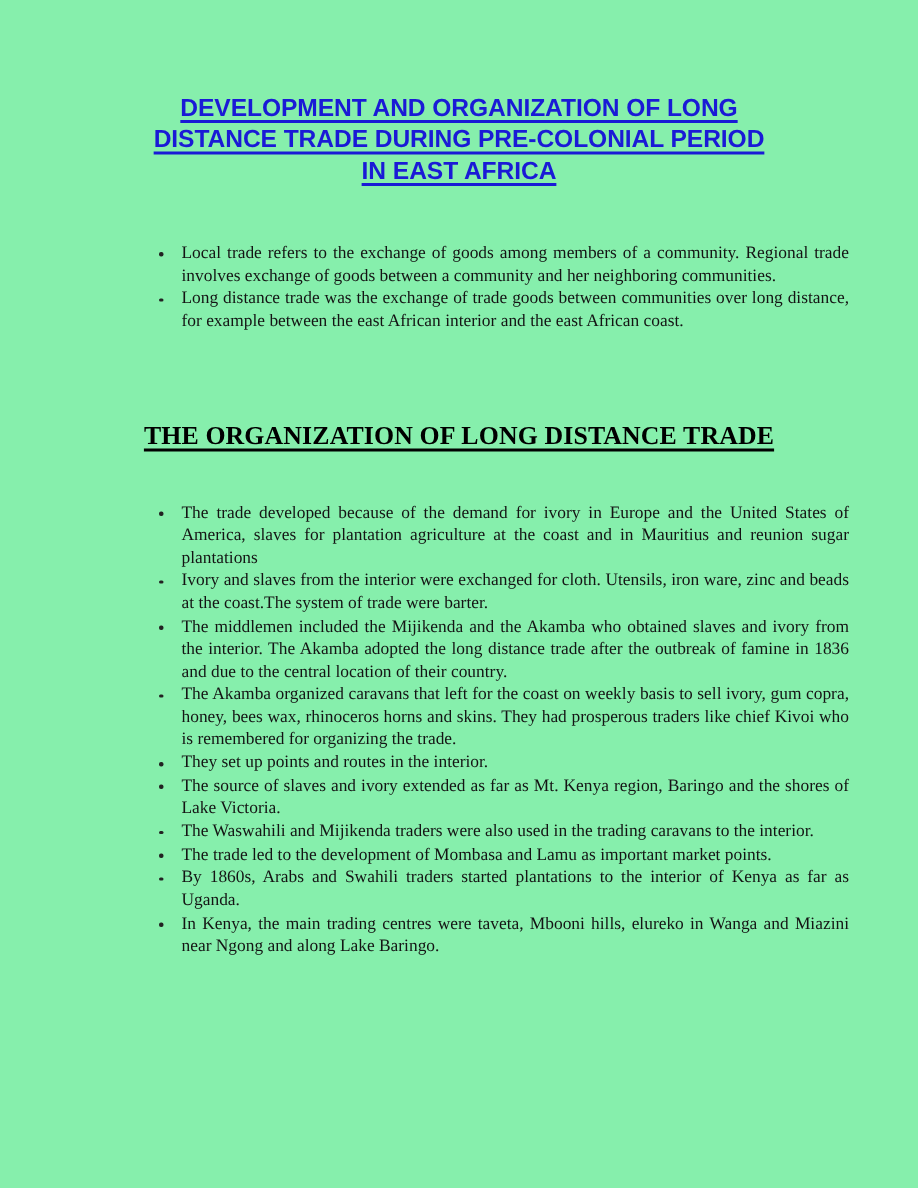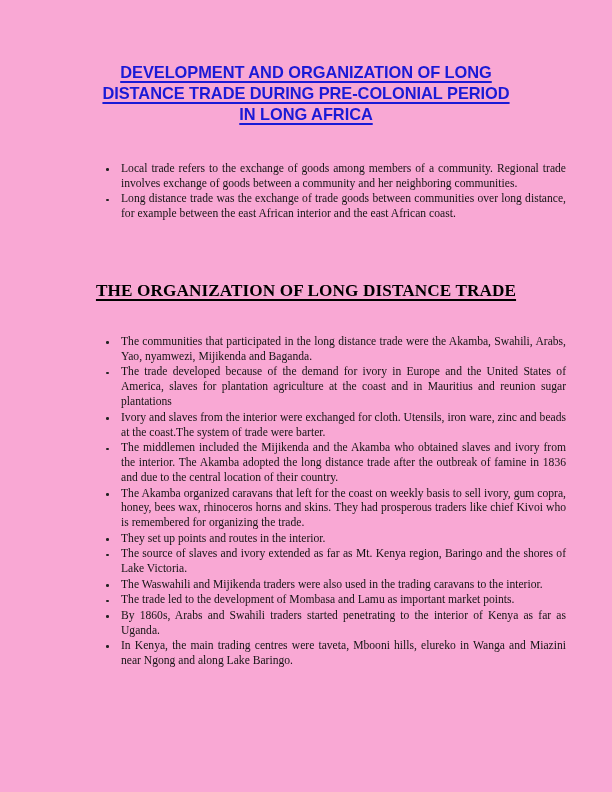--- a/index.html
+++ b/index.html
@@ -15,21 +15,21 @@
     color: #141414;
     overflow: hidden;
   }
 
   .page {
     position: absolute;
     left: 0;
     top: 0;
     width: 612px;
     height: 792px;
-    background: #f9a8d4;
+    background: #86efac;
   }
 
   
   .doc-title {
     position: absolute;
     left: 56px;
     top: 62px;
     width: 500px;
     text-align: center;
     font-family: "Liberation Sans", "DejaVu Sans", sans-serif;
@@ -107,38 +107,35 @@
   #org-list { top: 319px; }
 </style>
 </head>
 <body>
 
 <div class="page">
 
   <div class="doc-title">
     <span class="tline"><span>DEVELOPMENT AND ORGANIZATION OF LONG</span></span>
     <span class="tline"><span>DISTANCE TRADE DURING PRE-COLONIAL PERIOD</span></span>
-    <span class="tline"><span>IN LONG AFRICA</span></span>
+    <span class="tline"><span>IN EAST AFRICA</span></span>
   </div>
 
   <ul class="bullets" id="intro-list">
     <li>
         <span class="txt">Local trade refers to the exchange of goods among members of a community. Regional trade involves exchange of goods between a community and her neighboring communities.</span>
       </li>
     <li>
         <span class="txt">Long distance trade was the exchange of trade goods between communities over long distance, for example between the east African interior and the east African coast.</span>
       </li>
   </ul>
 
   <div class="section-heading"><span>THE ORGANIZATION OF LONG DISTANCE TRADE</span></div>
 
   <ul class="bullets" id="org-list">
-    <li>
-        <span class="txt">The communities that participated in the long distance trade were the Akamba, Swahili, Arabs, Yao, nyamwezi, Mijikenda and Baganda.</span>
-      </li>
     <li>
         <span class="txt">The trade developed because of the demand for ivory in Europe and the United States of America, slaves for plantation agriculture at the coast and in Mauritius and reunion sugar plantations</span>
       </li>
     <li>
         <span class="txt">Ivory and slaves from the interior were exchanged for cloth. Utensils, iron ware, zinc and beads at the coast.The system of trade were barter.</span>
       </li>
     <li>
         <span class="txt">The middlemen included the Mijikenda and the Akamba who obtained slaves and ivory from the interior. The Akamba adopted the long distance trade after the outbreak of famine in 1836 and due to the central location of their country.</span>
       </li>
     <li>
@@ -150,20 +147,20 @@
     <li>
         <span class="txt">The source of slaves and ivory extended as far as Mt. Kenya region, Baringo and the shores of Lake Victoria.</span>
       </li>
     <li>
         <span class="txt">The Waswahili and Mijikenda traders were also used in the trading caravans to the interior.</span>
       </li>
     <li>
         <span class="txt">The trade led to the development of Mombasa and Lamu as important market points.</span>
       </li>
     <li>
-        <span class="txt">By 1860s, Arabs and Swahili traders started penetrating to the interior of Kenya as far as Uganda.</span>
+        <span class="txt">By 1860s, Arabs and Swahili traders started plantations to the interior of Kenya as far as Uganda.</span>
       </li>
     <li>
         <span class="txt">In Kenya, the main trading centres were taveta, Mbooni hills, elureko in Wanga and Miazini near Ngong and along Lake Baringo.</span>
       </li>
   </ul>
 
 </div>
 
 </body></html>

